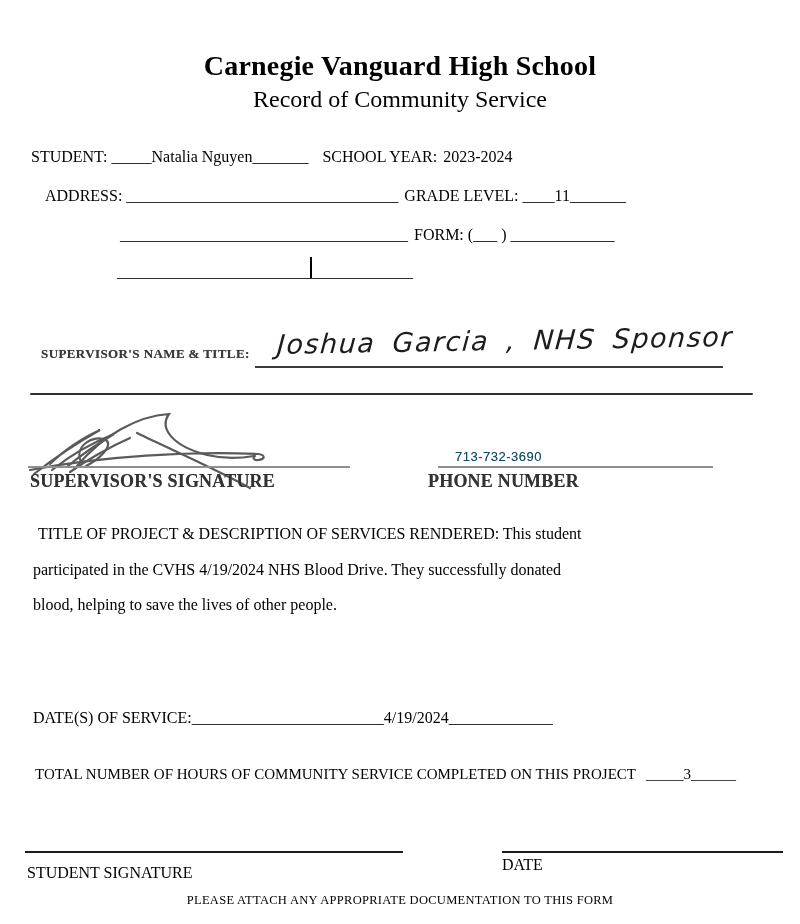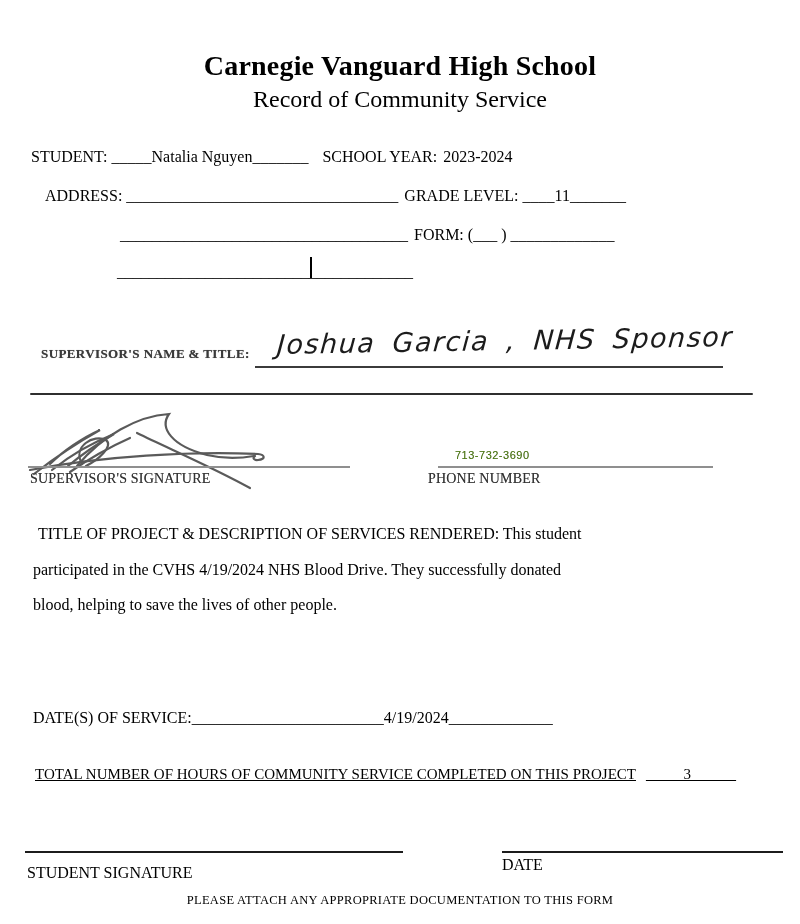--- a/index.html
+++ b/index.html
@@ -11,40 +11,40 @@
   .center{left:0;width:800px;text-align:center;}
   .title{top:50px;font-size:28px;font-weight:bold;letter-spacing:.2px;}
   .subtitle{top:86px;font-size:24px;}
   .formline{font-size:16px;}
   .ml4{margin-left:4px;} .ml6{margin-left:6px;} .ml10{margin-left:10px;} .ml14{margin-left:14px;} .ml16{margin-left:16px;}
   .scanlabel{
     font-size:13px;font-weight:700;color:#3a3a3a;letter-spacing:.4px;
     text-shadow:0 0 .7px #777;
   }
   .scanlabel2{
-    font-size:14px;font-weight:400;color:#333;letter-spacing:.2px;
+    font-size:18px;font-weight:700;color:#333;letter-spacing:.2px;
     text-shadow:0 0 .6px #888;
   }
   .handwriting{
     font-family:"DejaVu Sans", sans-serif;font-style:italic;font-size:27px;
     color:#1c1c1c;letter-spacing:1.5px;word-spacing:7px;
     transform:skewX(-5deg) rotate(-1deg);transform-origin:left bottom;
   }
   .phoneval{
-    font-family:"Liberation Sans", sans-serif;font-size:11px;color:#4d7c0f;
+    font-family:"Liberation Sans", sans-serif;font-size:13px;color:#0c4a6e;
     letter-spacing:.5px;text-shadow:0 0 .5px #999;
   }
   .rule{position:absolute;height:0;}
   .rule-dark{border-top:2.5px solid #2f2f2f;border-radius:2px;}
   .rule-gray{border-top:2px solid #8f8f8f;}
   .rule-black{border-top:2px solid #1c1c1c;}
   .rule-mid{border-top:2px solid #3b3b3b;}
   .cursor{position:absolute;width:2px;height:21px;background:#000;}
   .desc{font-size:16px;}
-  .totalline{font-size:15px;text-decoration:underline;}
+  .totalline{font-size:15px;}
   .footer{top:893px;font-size:12.5px;letter-spacing:.3px;}
 </style>
 </head>
 <body>
 
 <div class="page">
 
   <div class="abs center title">Carnegie Vanguard High School</div>
   <div class="abs center subtitle">Record of Community Service</div>
 

